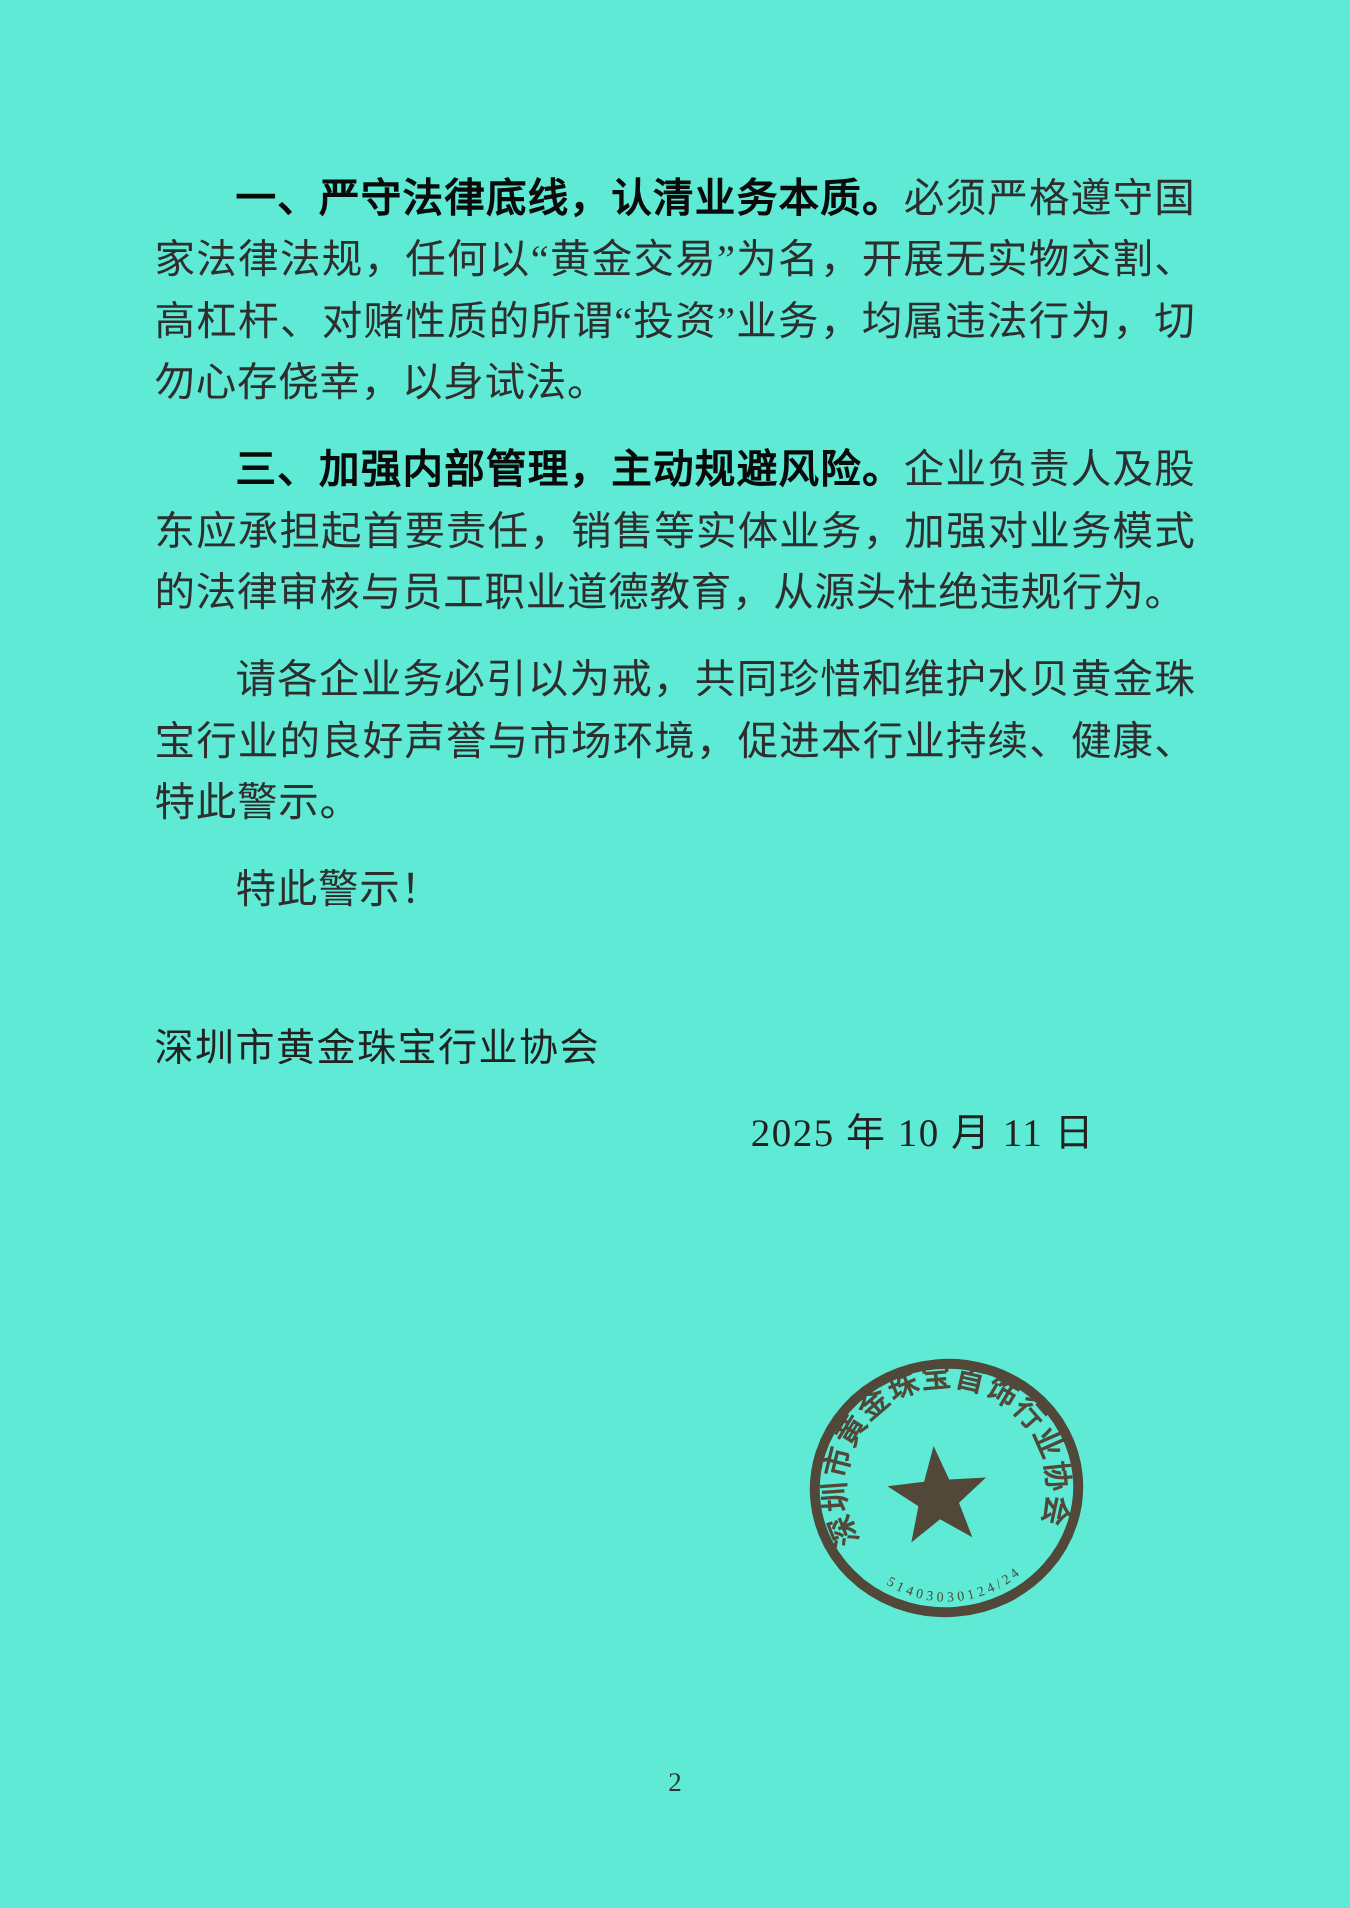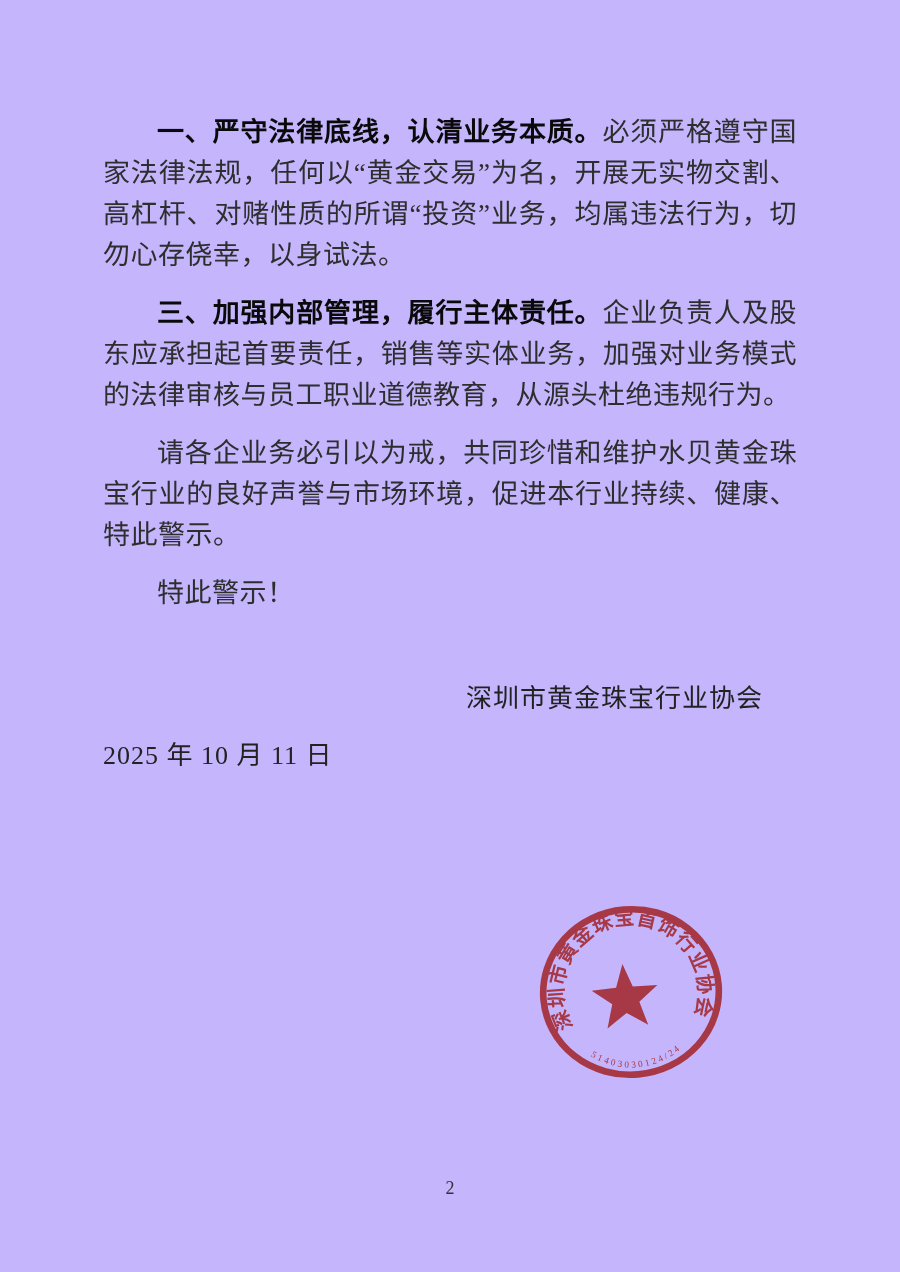--- a/index.html
+++ b/index.html
@@ -1,35 +1,35 @@
 <!DOCTYPE html>
 <html lang="zh-CN"><head>
 <meta charset="utf-8">
 <style>
   html,body{margin:0;padding:0;}
   body{
     width:900px;height:1272px;background:#ffffff;overflow:hidden;position:relative;
     font-family:"Liberation Serif","DejaVu Serif",serif;
     color:#2e2e2e;
   }
-  .page{position:absolute;inset:0;background:#c4b5fd;}
+  .page{position:absolute;inset:0;background:#5eead4;}
   .content{position:absolute;left:103px;top:112px;width:694px;}
   .para{
     font-size:27px;line-height:41px;margin:0 0 17px 0;
     text-indent:2em;text-align:justify;letter-spacing:.5px;
   }
   .para b{color:#0a0a0a;font-weight:bold;}
   .warning-line{margin-bottom:0;}
   .signature{
     margin-top:64px;font-size:26px;line-height:41px;color:#222;
-    text-align:right;padding-right:34px;letter-spacing:1px;
+    text-align:left;padding-right:34px;letter-spacing:1px;
   }
   .date-line{
     margin-top:16px;font-size:26px;line-height:41px;color:#222;
-    text-align:left;padding-right:67px;letter-spacing:1px;
+    text-align:right;padding-right:67px;letter-spacing:1px;
   }
   .seal{
     position:absolute;left:536px;top:902px;width:190px;height:180px;
     mix-blend-mode:multiply;opacity:.88;pointer-events:none;
     transform:rotate(-5deg);
   }
   .page-number{
     position:absolute;left:0;top:1176px;width:100%;
     text-align:center;font-size:18px;line-height:24px;color:#333;
   }
@@ -37,21 +37,21 @@
 </head>
 <body>
 
 <div class="page">
 
   <div class="content">
 
     <p class="para"><b>一、严守法律底线，认清业务本质。</b><span>必须严格遵守国家法律法规，任何以“黄金交易”为名，开展无实物交割、高杠杆、对赌性质的所谓“投资”业务，均属违法行为，切勿心存侥幸，以身试法。</span></p>
 
 
-    <p class="para"><b>三、加强内部管理，履行主体责任。</b><span>企业负责人及股东应承担起首要责任，销售等实体业务，加强对业务模式的法律审核与员工职业道德教育，从源头杜绝违规行为。</span></p>
+    <p class="para"><b>三、加强内部管理，主动规避风险。</b><span>企业负责人及股东应承担起首要责任，销售等实体业务，加强对业务模式的法律审核与员工职业道德教育，从源头杜绝违规行为。</span></p>
 
 
     <p class="para">请各企业务必引以为戒，共同珍惜和维护水贝黄金珠宝行业的良好声誉与市场环境，促进本行业持续、健康、特此警示。</p>
 
     <p class="para warning-line">特此警示！</p>
 
     <div class="signature">深圳市黄金珠宝行业协会</div>
 
     <div class="date-line">2025 年 10 月 11 日</div>
 

